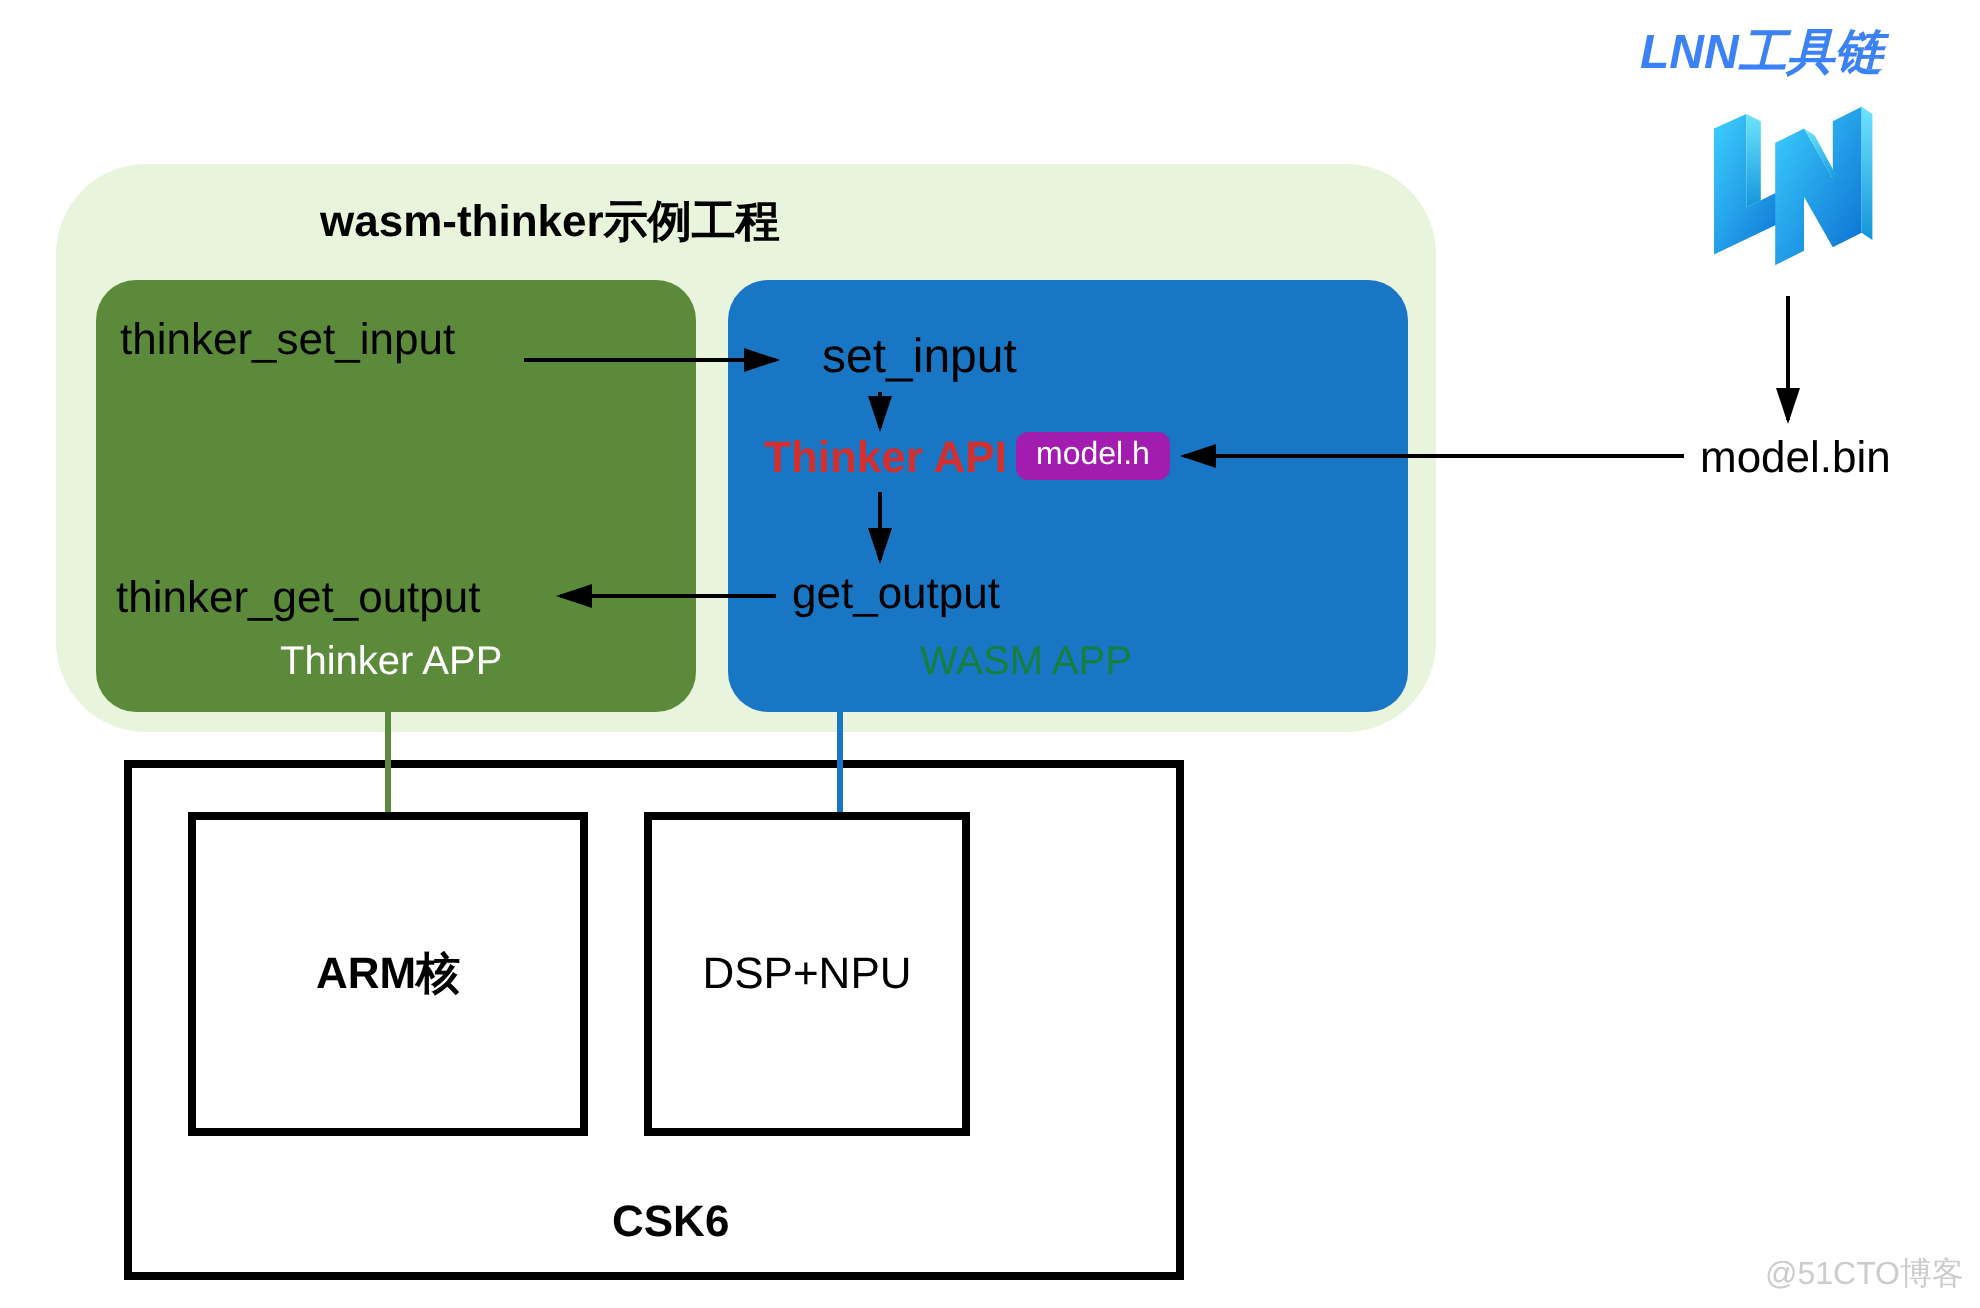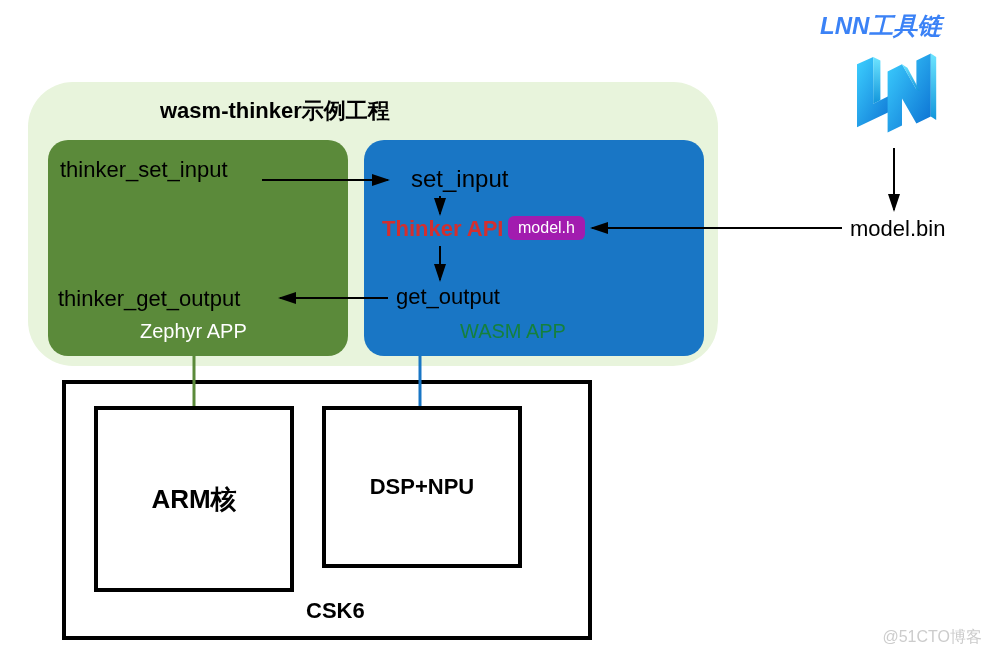--- a/index.html
+++ b/index.html
@@ -139,41 +139,41 @@
     width: 530px;
     height: 260px;
     border: 4px solid #000;
     background: #fff;
   }
   .arm-box {
     position: absolute;
     top: 406px;
     left: 94px;
     width: 200px;
-    height: 186px;
-    border: 4px solid #000;
-    display: flex;
-    align-items: center;
-    justify-content: center;
-    font-size: 26px;
-    font-weight: bold;
-    background: #fff;
-  }
-  .dsp-box {
-    position: absolute;
-    top: 406px;
-    left: 322px;
-    width: 200px;
     height: 162px;
     border: 4px solid #000;
     display: flex;
     align-items: center;
     justify-content: center;
     font-size: 22px;
     font-weight: bold;
+    background: #fff;
+  }
+  .dsp-box {
+    position: absolute;
+    top: 406px;
+    left: 322px;
+    width: 163px;
+    height: 162px;
+    border: 4px solid #000;
+    display: flex;
+    align-items: center;
+    justify-content: center;
+    font-size: 22px;
+    font-weight: normal;
     background: #fff;
     text-align: right;
   }
   .csk6-label {
     position: absolute;
     top: 598px;
     left: 306px;
     font-size: 22px;
     font-weight: bold;
   }
@@ -223,21 +223,21 @@
 </div>
 
 <div class="project-box"></div>
 <div class="project-title">wasm-thinker示例工程</div>
 
 <div class="zephyr-box"></div>
 <div class="wasm-box"></div>
 
 <div class="thinker-set-input">thinker_set_input</div>
 <div class="thinker-get-output">thinker_get_output</div>
-<div class="zephyr-label">Zephyr APP</div>
+<div class="zephyr-label">Thinker APP</div>
 
 <div class="set-input">set_input</div>
 <div class="thinker-api">Thinker API</div>
 <div class="model-h">model.h</div>
 <div class="get-output">get_output</div>
 <div class="wasm-label">WASM APP</div>
 
 <div class="model-bin">model.bin</div>
 
 <div class="csk6-box"></div>

